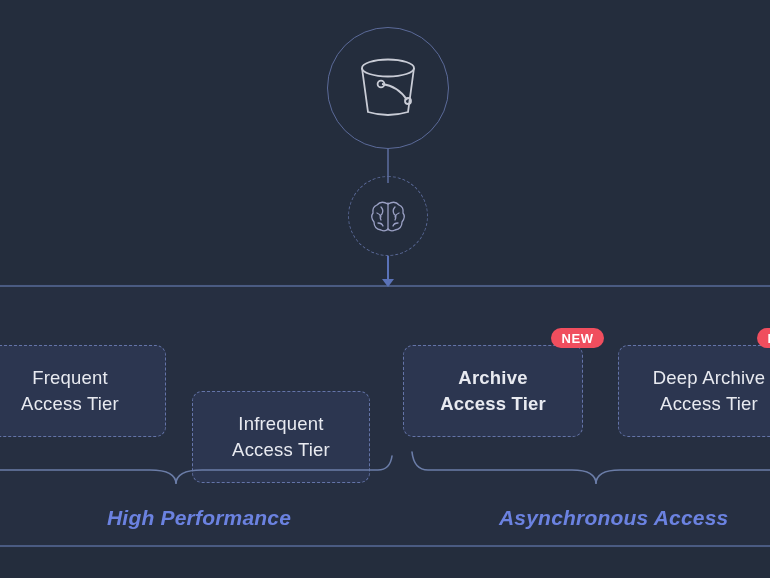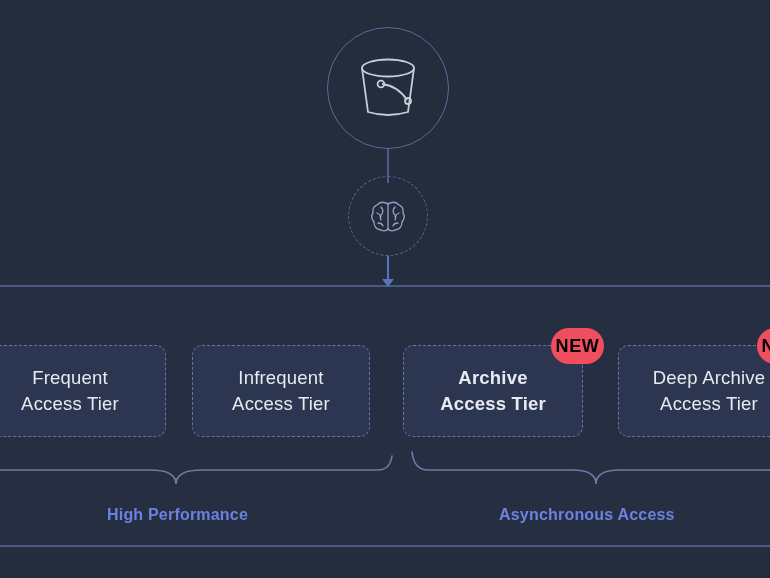--- a/index.html
+++ b/index.html
@@ -112,33 +112,33 @@
     flex-direction: column;
     align-items: center;
     justify-content: center;
     color: #e8eaf0;
     font-size: 18.5px;
     line-height: 26px;
     text-align: center;
     letter-spacing: 0.2px;
   }
   .tier-box.b1 { left: -26px;  width: 192px; }
-  .tier-box.b2 { left: 192px;  width: 178px; }
+  .tier-box.b2 { left: 192px;  width: 178px; margin-top: 46px; }
   .tier-box.b3 { left: 403px;  width: 180px; font-weight: bold; }
   .tier-box.b4 { left: 618px;  width: 182px; }
 
   
   .new-badge {
     position: absolute;
     top: 328px;
-    width: 53px; height: 36px;
+    width: 53px; height: 20px;
     background: #f04e5e;
     border-radius: 18px;
-    color: #000000;
-    font-size: 18px;
+    color: #ffffff;
+    font-size: 13px;
     font-weight: bold;
     letter-spacing: 0.6px;
     display: flex;
     align-items: center;
     justify-content: center;
     z-index: 5;
   }
   .new-badge.n1 { left: 551px; }
   .new-badge.n2 { left: 757px; }
 
@@ -148,24 +148,25 @@
     left: 0; top: 440px;
     width: 770px; height: 50px;
     overflow: visible;
   }
 
   
   .group-label {
     position: absolute;
     top: 506px;
     color: #6b82e0;
-    font-size: 16px;
+    font-size: 21px;
     font-weight: bold;
     letter-spacing: 0.2px;
     white-space: nowrap;
+    font-style: italic;
   }
   .group-label.g1 { left: 107px; }
   .group-label.g2 { left: 499px; }
 </style>
 </head>
 <body>
 
 <div id="stage">
 
   <div class="band-top"></div>

